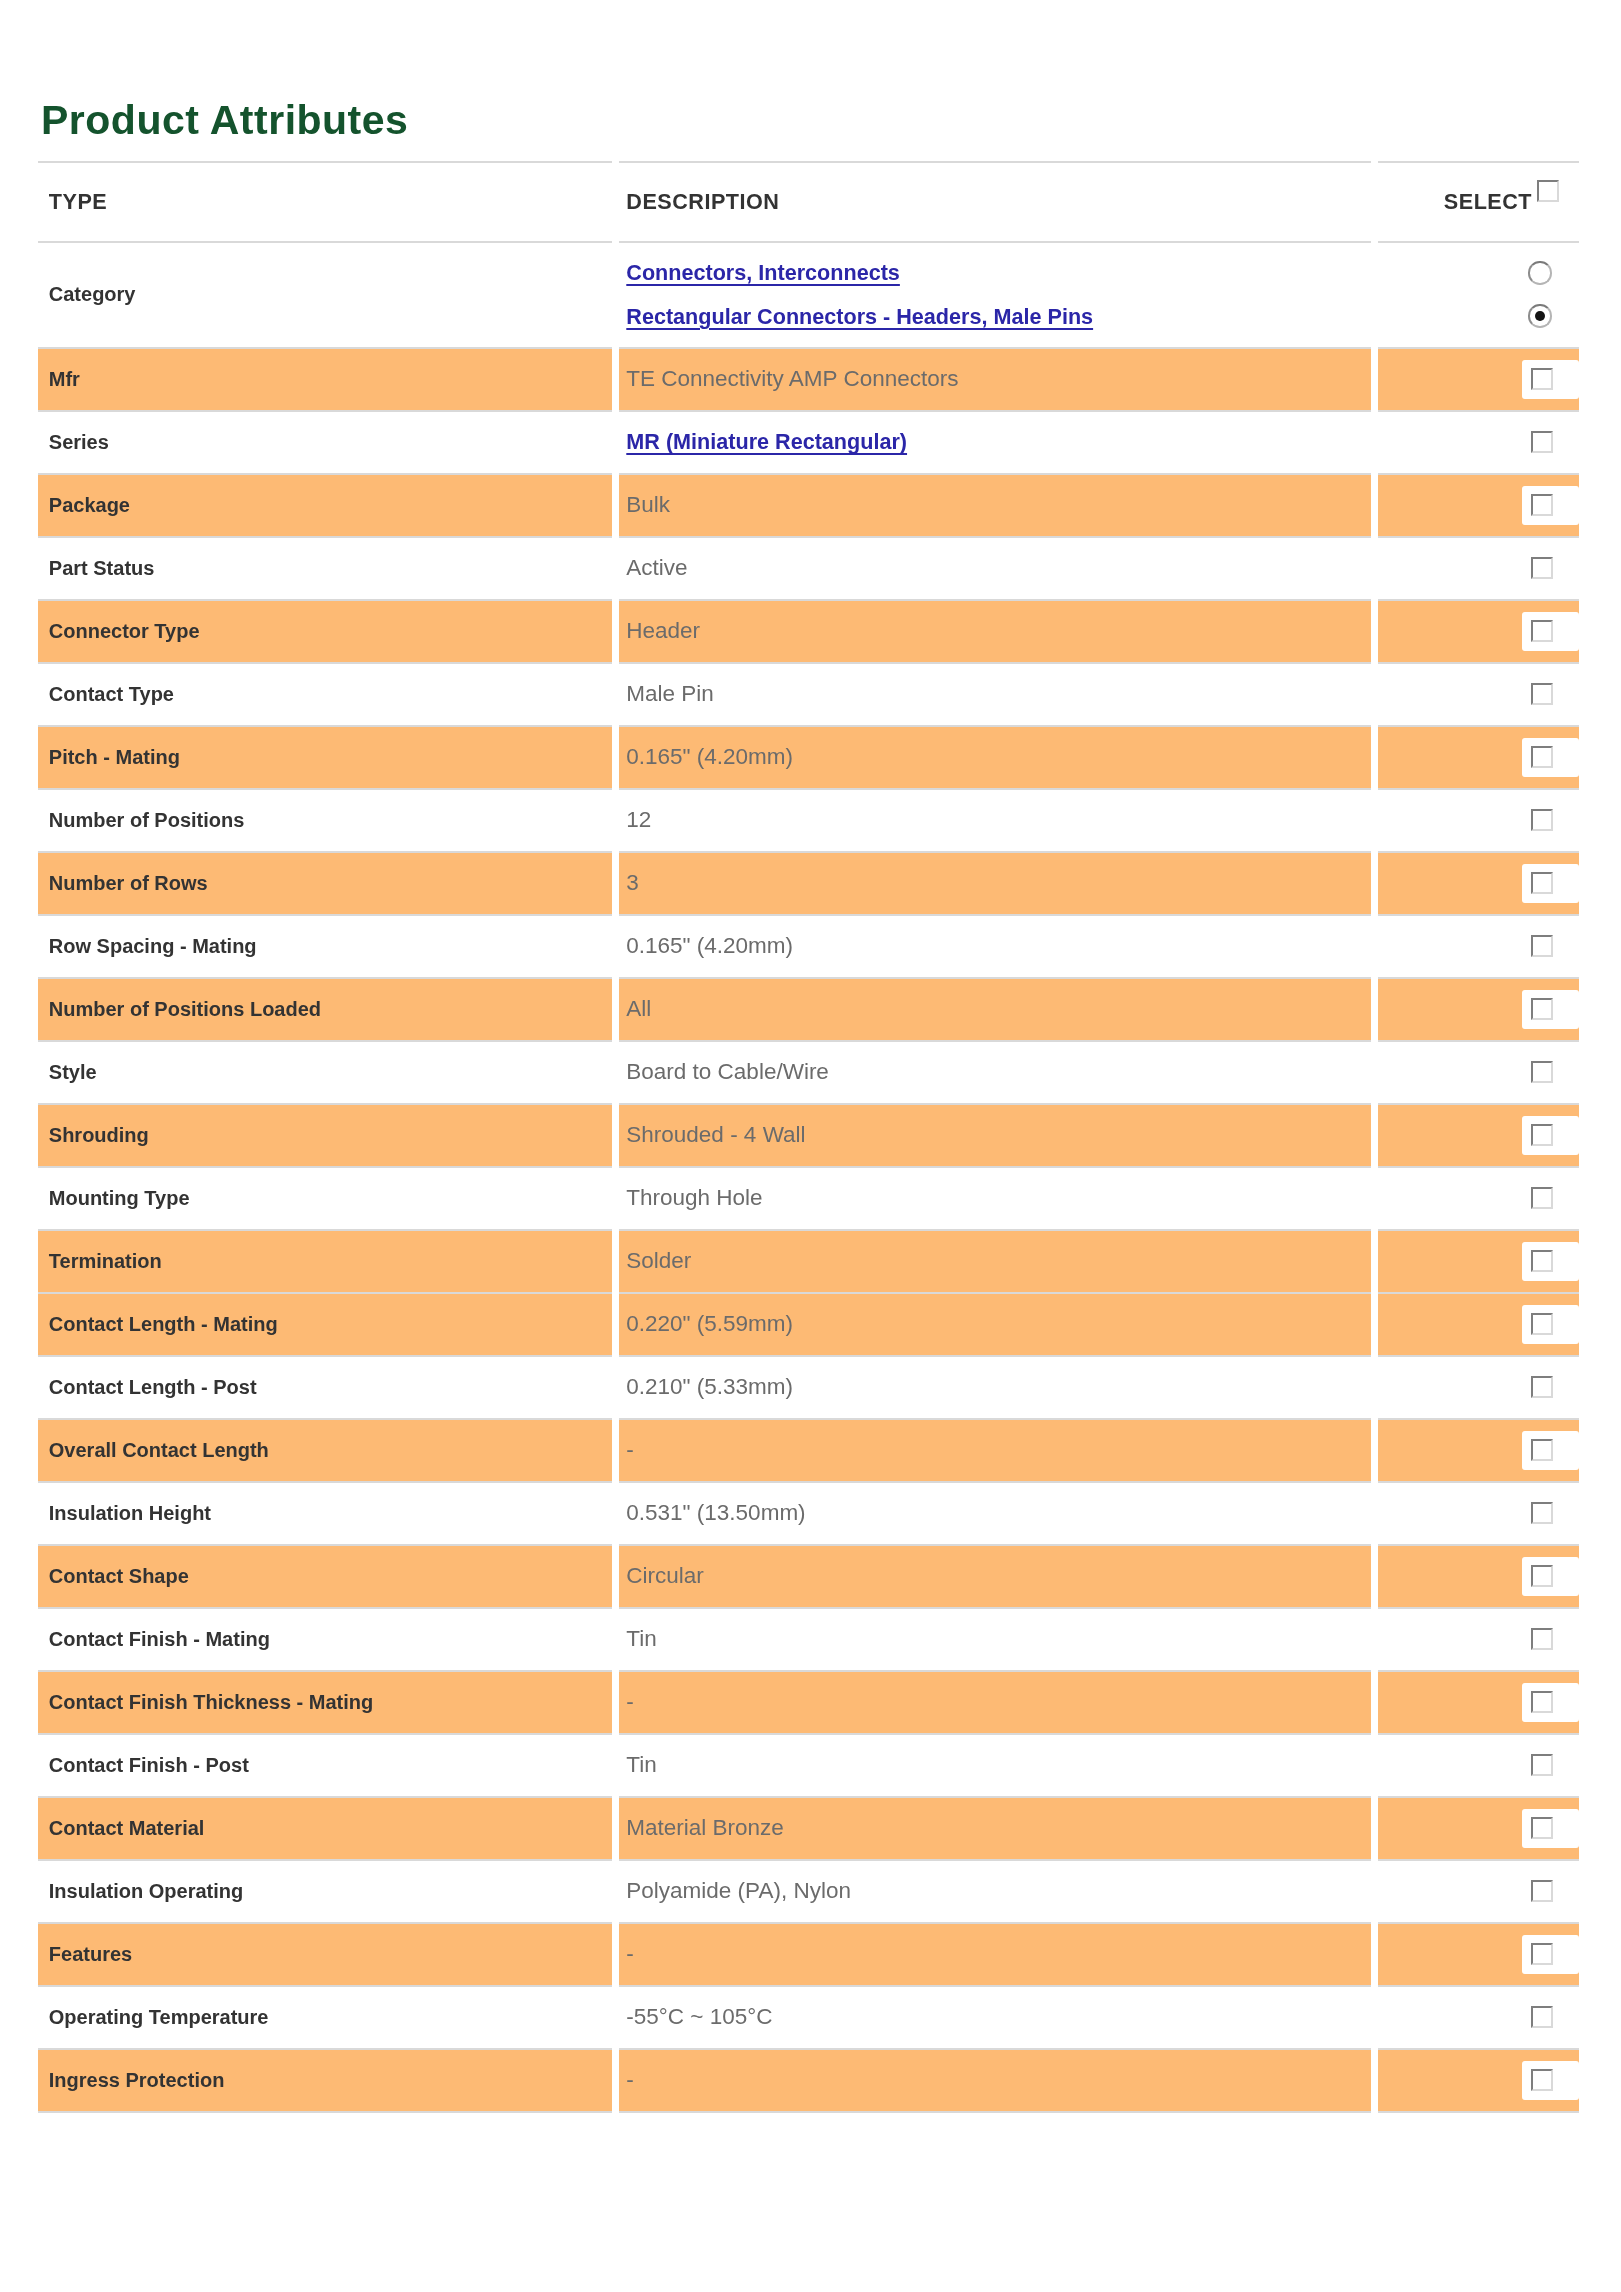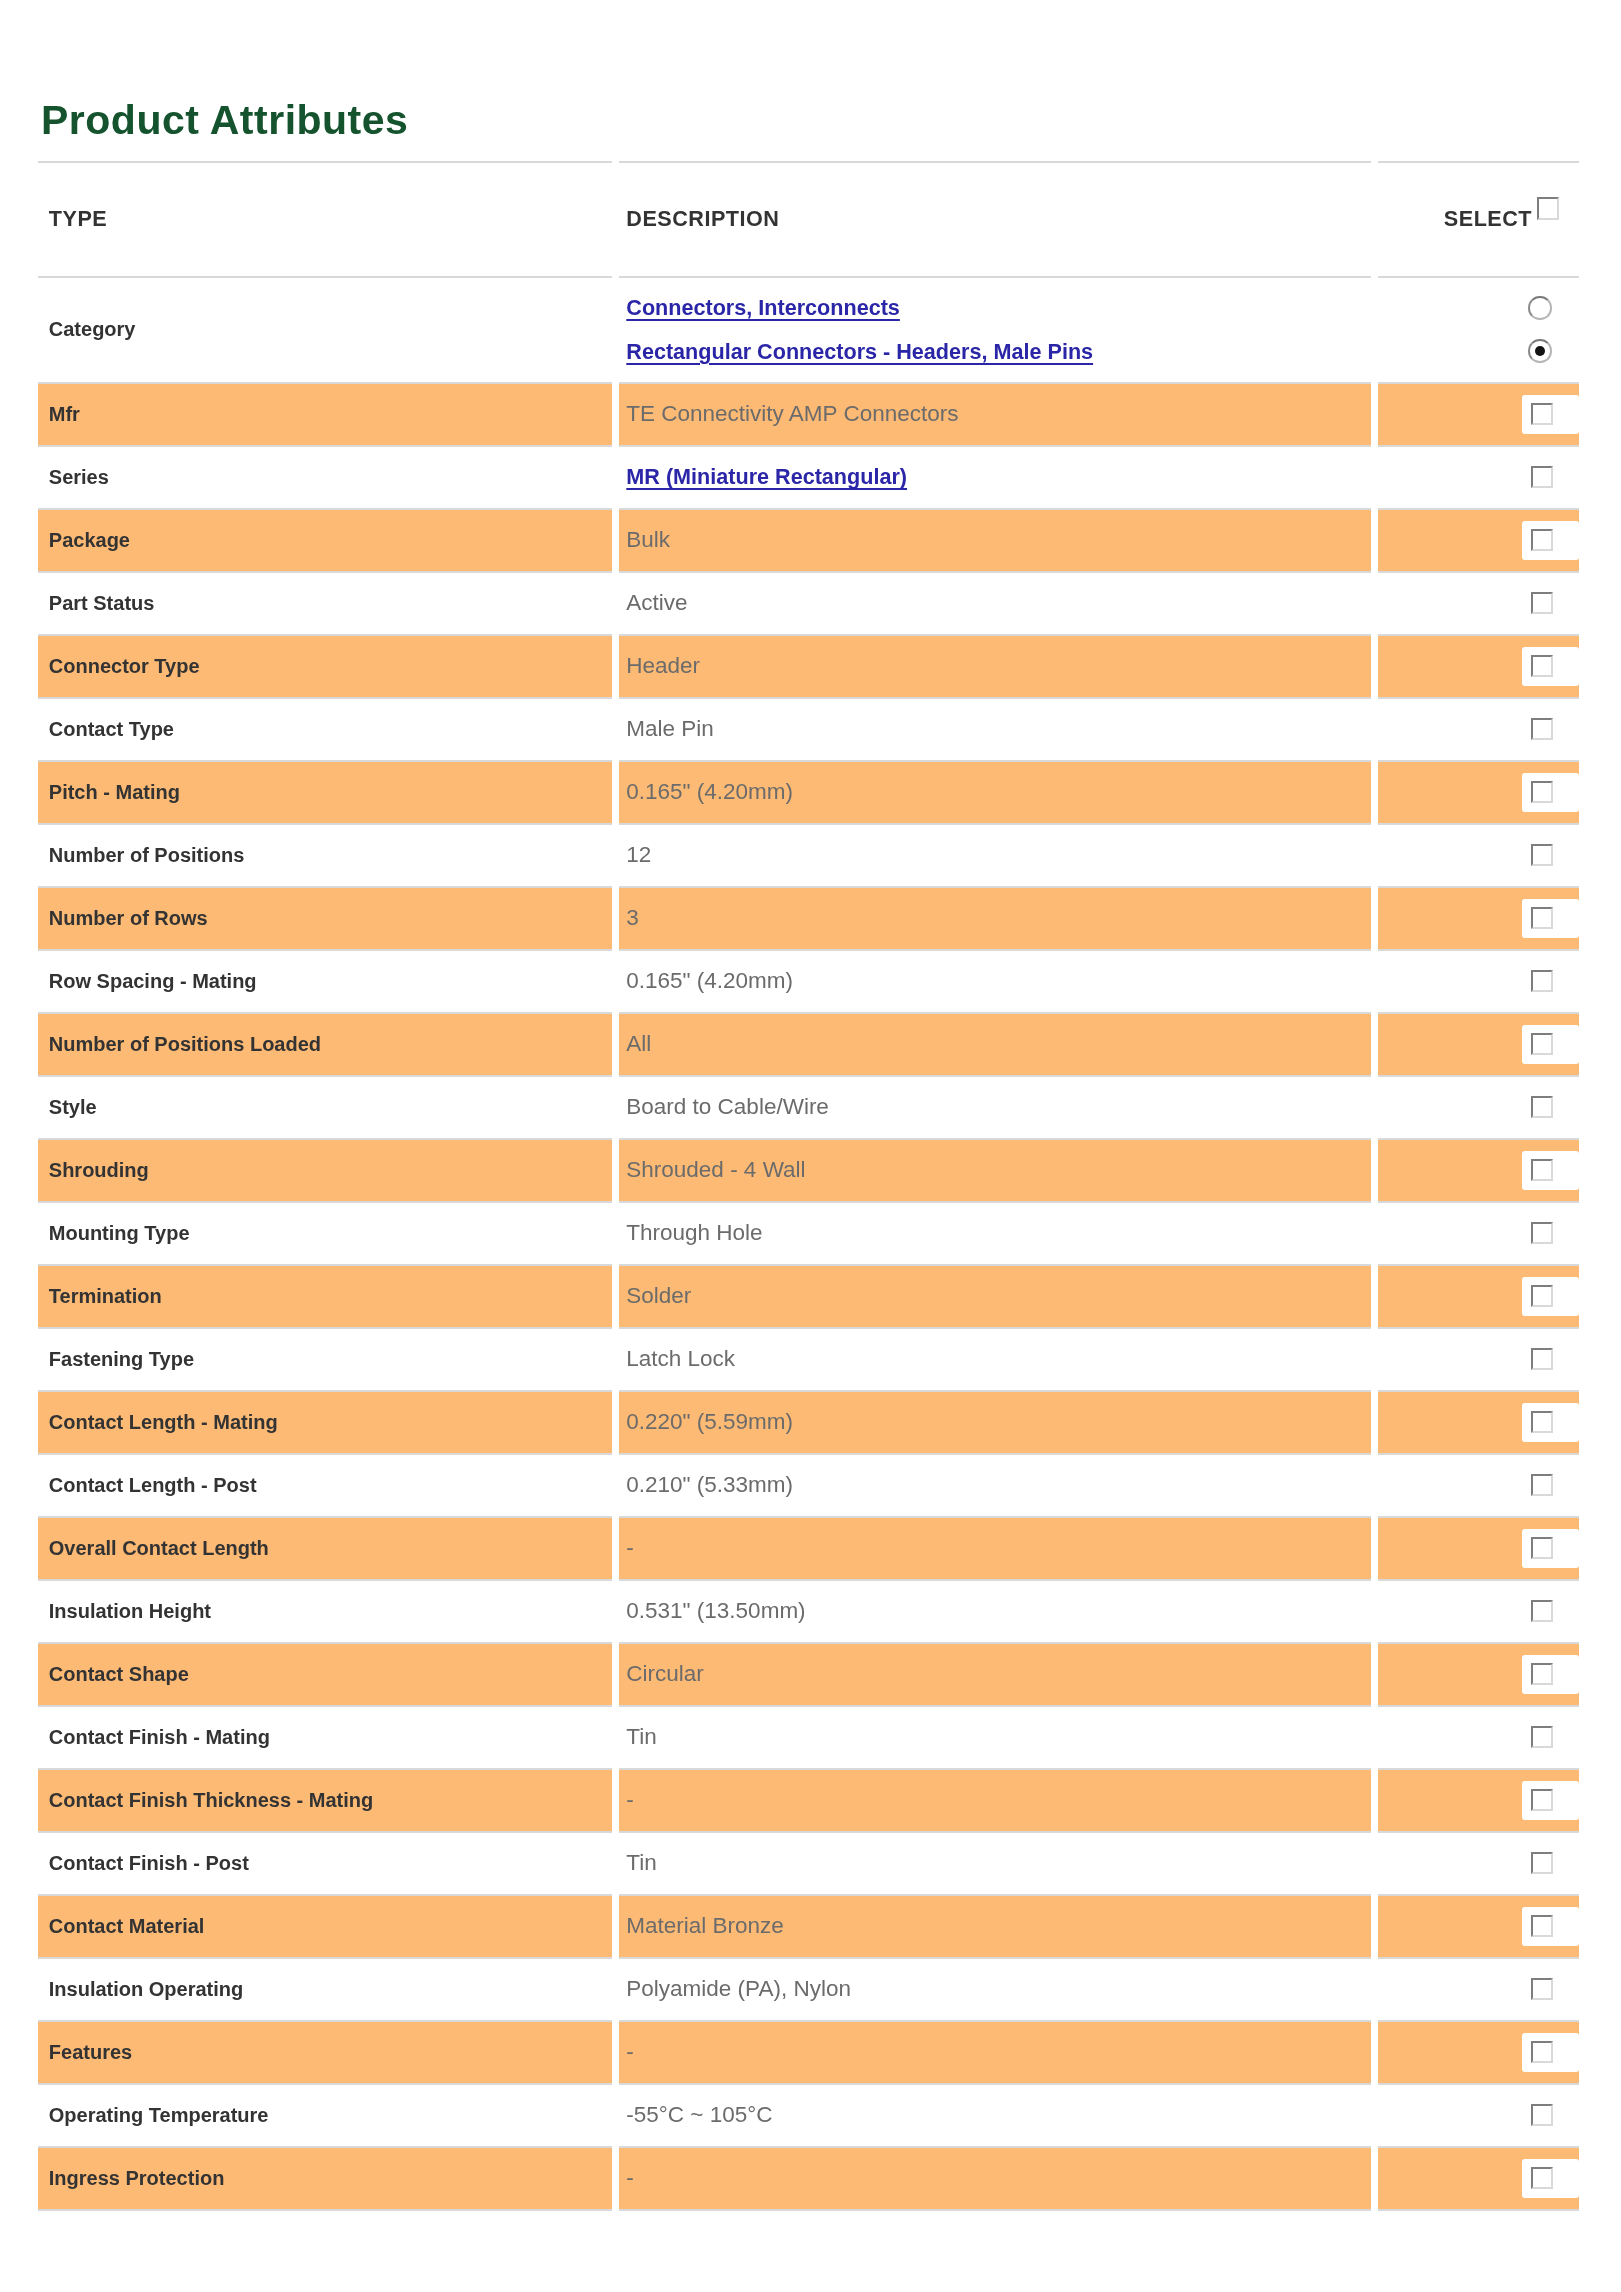--- a/index.html
+++ b/index.html
@@ -27,21 +27,21 @@
     table-layout: fixed;
     width: 1555px;
   }
   th, td {
     box-sizing: border-box;
     vertical-align: middle;
     border-bottom: 2px solid #d9d9d9;
   }
   thead th {
     border-top: 2px solid #d9d9d9;
-    height: 117px;
+    height: 82px;
     font-size: 21.6px;
     font-weight: bold;
     color: #333333;
     letter-spacing: 0.5px;
     text-align: left;
     padding: 0 0 0 10.8px;
   }
   thead th.c-desc { padding-left: 7.8px; }
   thead th.c-sel { text-align: right; padding: 0 19.6px 0 0; white-space: nowrap; }
   tbody td { height: 63px; background: #ffffff; }
@@ -276,27 +276,20 @@
   </tr>
 
   <tr class="alt">
     <td class="c-type">Termination</td>
     <td class="c-desc">Solder</td>
     <td class="c-sel"><span class="cb-wrap">
               <span class="cb3d"></span>
             </span></td>
   </tr>
 
-  <tr>
-    <td class="c-type">Fastening Type</td>
-    <td class="c-desc">Latch Lock</td>
-    <td class="c-sel"><span class="cb-wrap">
-              <span class="cb3d"></span>
-            </span></td>
-  </tr>
 
   <tr class="alt">
     <td class="c-type">Contact Length - Mating</td>
     <td class="c-desc">0.220" (5.59mm)</td>
     <td class="c-sel"><span class="cb-wrap">
               <span class="cb3d"></span>
             </span></td>
   </tr>
 
   <tr>

